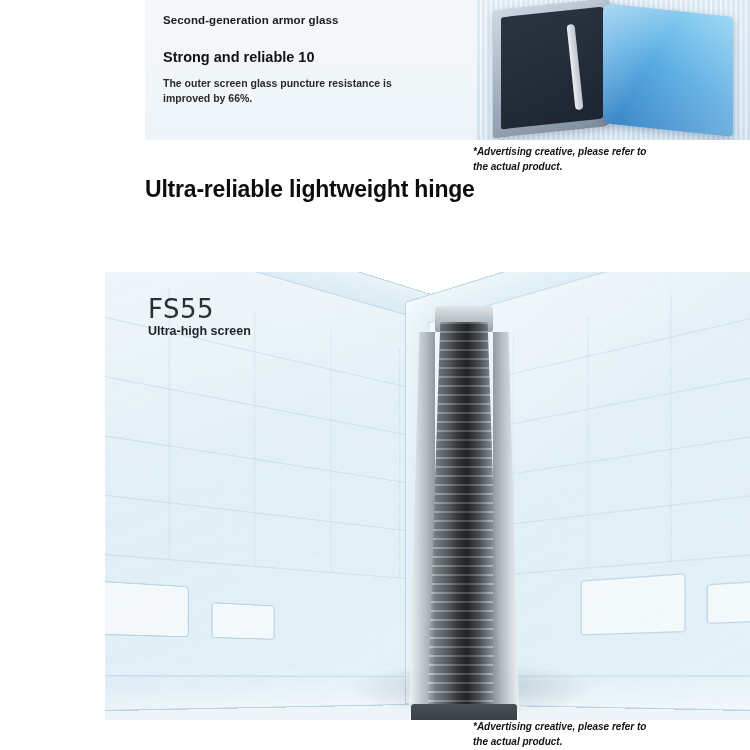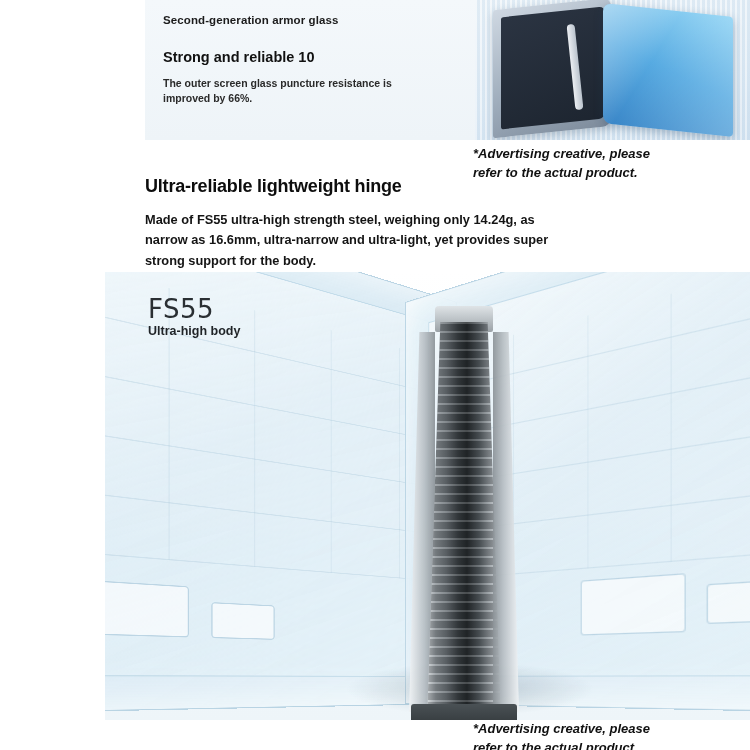--- a/index.html
+++ b/index.html
@@ -131,21 +131,21 @@
     width: 8px;
     height: 86px;
     background: linear-gradient(90deg, #eceff3, #b9c2cc);
     border-radius: 4px;
     transform: rotate(-6deg);
   }
 
   
   .disclaimer {
     position: absolute;
-    font-size: 13px;
+    font-size: 10px;
     font-weight: bold;
     line-height: 1.45;
     color: #111111;
     font-style: italic;
   }
   .disclaimer-top {
     left: 473px;
     top: 145px;
     width: 180px;
   }
@@ -153,21 +153,21 @@
     left: 473px;
     top: 720px;
     width: 190px;
   }
 
   
   .main-heading {
     position: absolute;
     left: 145px;
     top: 176px;
-    font-size: 18px;
+    font-size: 23px;
     font-weight: bold;
     color: #0d0d0d;
     letter-spacing: -0.2px;
   }
 
   .main-body {
     position: absolute;
     left: 145px;
     top: 210px;
     width: 430px;
@@ -354,21 +354,20 @@
       <div class="tablet-right">
         <div class="glare"></div>
       </div>
       <div class="pen"></div>
     </div>
   </div>
 
   <div class="disclaimer disclaimer-top">*Advertising creative, please refer to the actual product.</div>
 
   <div class="main-heading">Ultra-reliable lightweight hinge</div>
-  <div class="main-body">Made of FS55 ultra-high strength steel, weighing only 14.24g, as narrow as 16.6mm, ultra-narrow and ultra-light, yet provides super strong support for the body.</div>
 
   <div class="hero">
 
     <div class="panel panel-left">
       <div class="inner-frame"></div>
       <div class="grid-lines"></div>
       <div class="chip" style="left:60px; top:300px; width:70px; height:40px;"></div>
       <div class="chip" style="left:150px; top:312px; width:52px; height:28px;"></div>
     </div>
 
@@ -383,18 +382,18 @@
 
     <div class="hinge">
       <div class="hinge-tip"></div>
       <div class="hinge-rail-left"></div>
       <div class="hinge-core"></div>
       <div class="hinge-rail-right"></div>
       <div class="hinge-foot"></div>
     </div>
 
     <div class="hero-label-big">FS55</div>
-    <div class="hero-label-sub">Ultra-high body</div>
+    <div class="hero-label-sub">Ultra-high screen</div>
   </div>
 
   <div class="disclaimer disclaimer-bottom">*Advertising creative, please refer to the actual product.</div>
 
 </div>
 
 </body></html>

